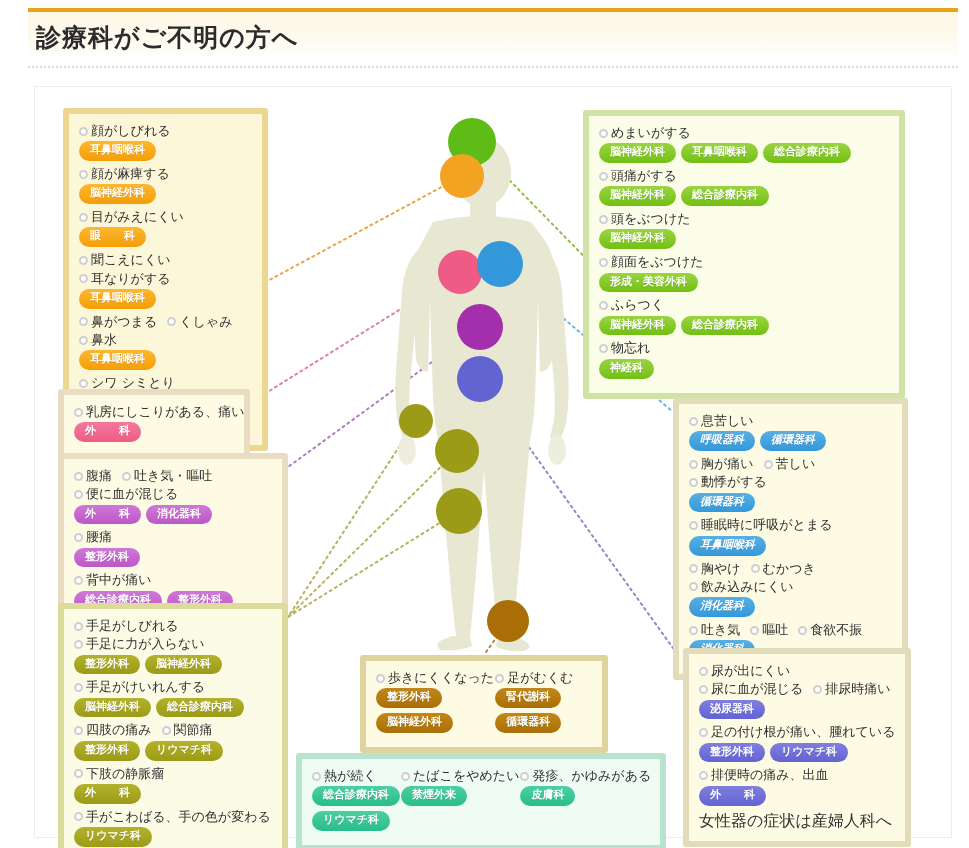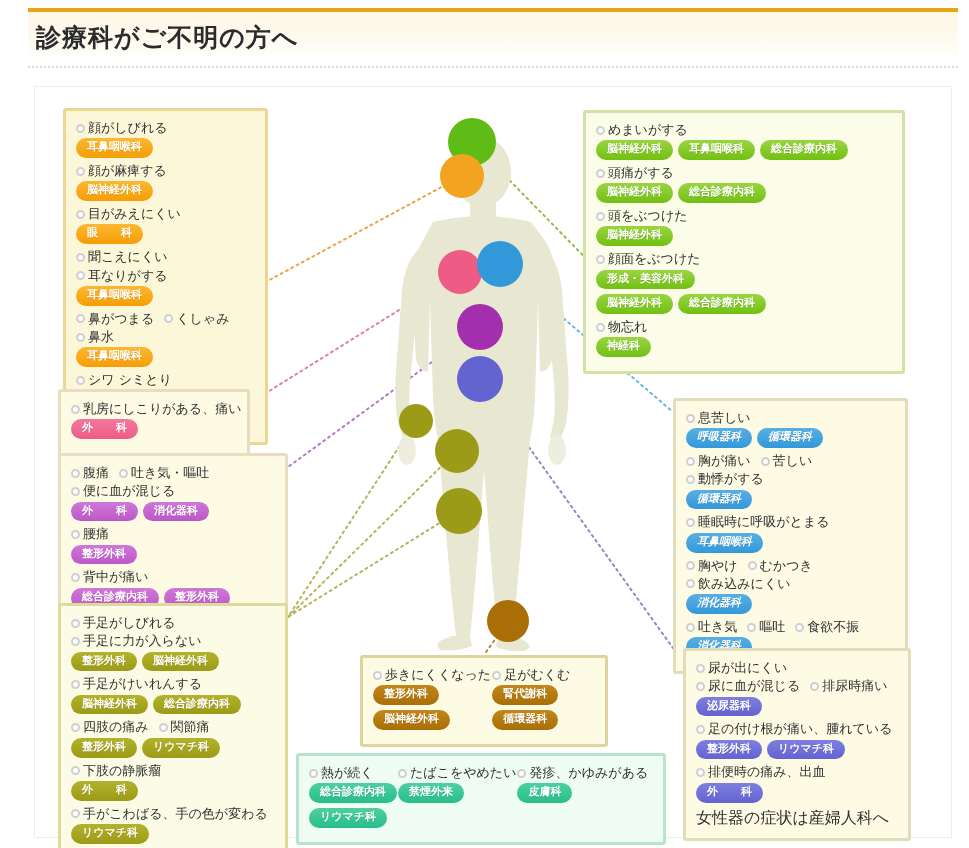--- a/index.html
+++ b/index.html
@@ -32,21 +32,21 @@
     border: 1px solid #ededed; background: #fff;
   }
 
   
   .figure-layer { position: absolute; left: 0; top: 0; width: 969px; height: 848px; pointer-events: none; }
 
   
   .panel {
     position: absolute;
     background: #fdfbe4;
-    border: 3px solid #be185d;
+    border: 6px solid #be185d;
     border-radius: 3px;
     padding: 8px 9px 9px 9px;
   }
   .panel.green  { background:#fbfde9; border-color:#cfe3a4; }
   .panel.orange { background:#fdf7da; border-color:#ecd692; }
   .panel.pink   { background:#fdfbe4; border-color:#e9dcc0; }
   .panel.magenta{ background:#fdfbe4; border-color:#e9dcc0; }
   .panel.olive  { background:#fbfbe6; border-color:#dcdb9c; }
   .panel.blue   { background:#fdfbe4; border-color:#e2dcbb; }
   .panel.indigo { background:#fdfbe4; border-color:#e2dcbb; }
@@ -368,20 +368,26 @@
       </div>
       <div class="sym-row">
         <span class="sym">
           <span class="bullet"></span>
           <span>顔面をぶつけた</span>
         </span>
       </div>
       <div class="tag-row">
         <span class="tag t-green">形成・美容外科</span>
       </div>
+      <div class="sym-row">
+        <span class="sym">
+          <span class="bullet"></span>
+          <span>ふらつく</span>
+        </span>
+      </div>
       <div class="tag-row">
         <span class="tag t-green">脳神経外科</span>
         <span class="tag t-green">総合診療内科</span>
       </div>
       <div class="sym-row">
         <span class="sym">
           <span class="bullet"></span>
           <span>物忘れ</span>
         </span>
       </div>

